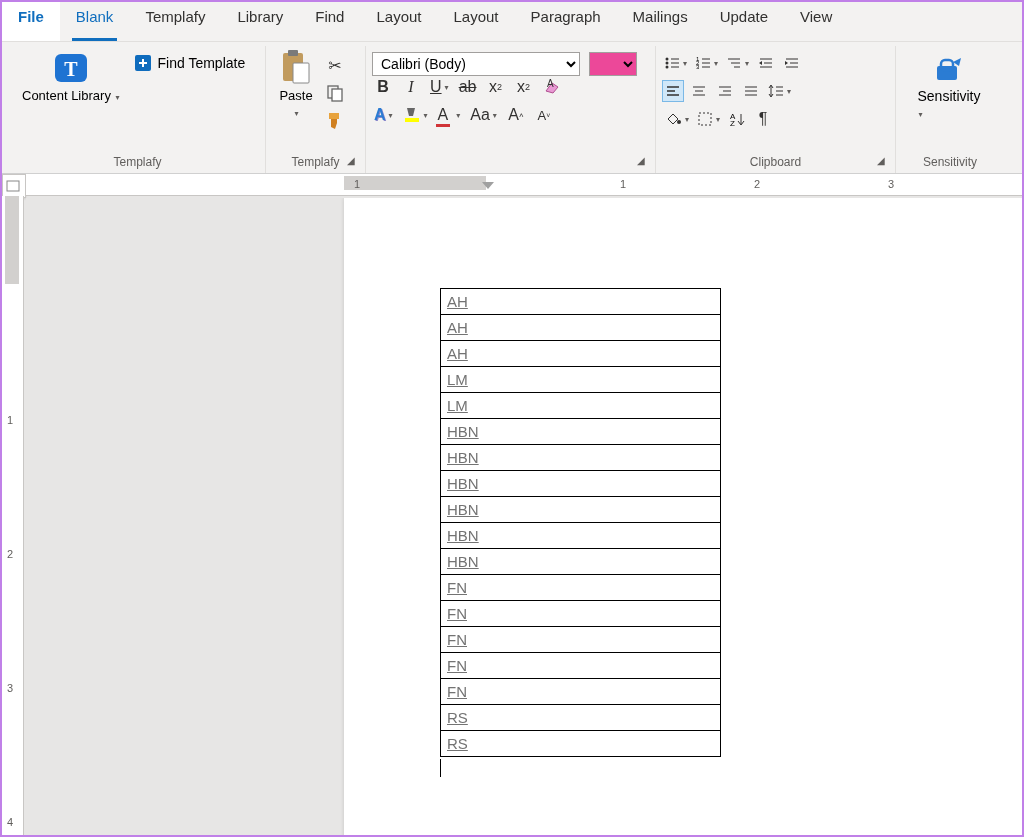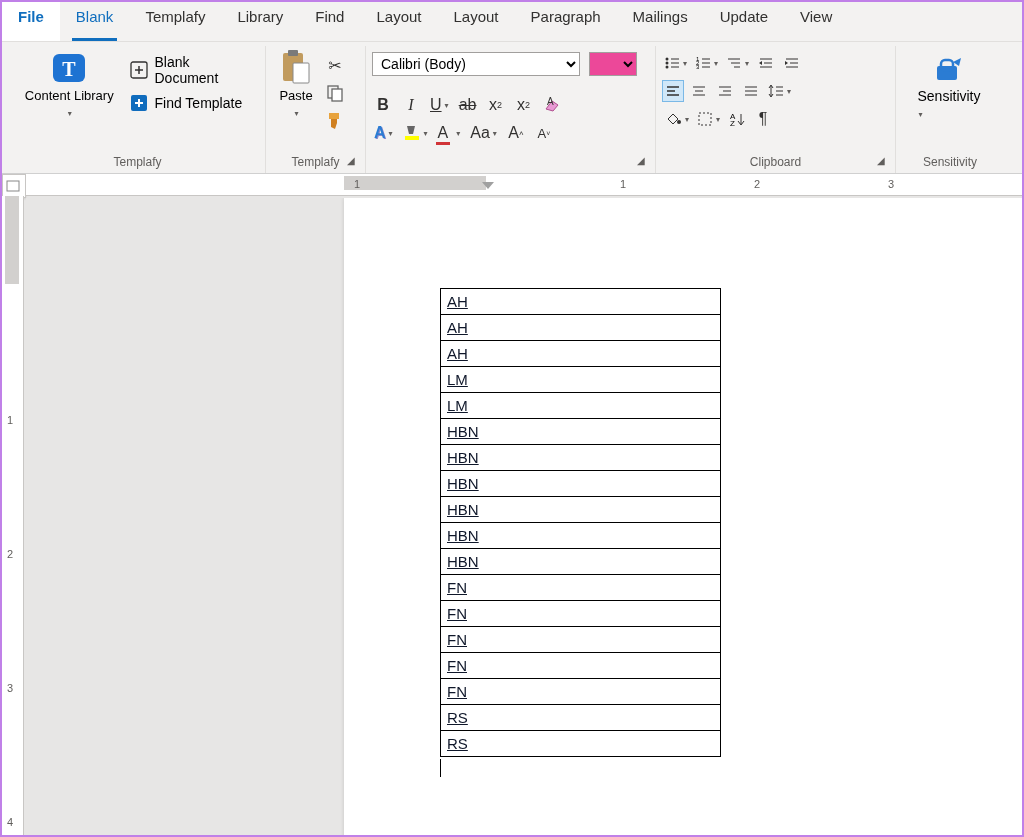--- a/index.html
+++ b/index.html
@@ -105,21 +105,21 @@
     .large-btn .lbl { font-size: 13px; line-height: 1.2; text-align: center; }
     .small-items { display: flex; flex-direction: column; gap: 4px; padding-top: 4px; }
     .small-item { display: flex; align-items: center; gap: 6px; font-size: 14px; cursor: pointer; padding: 2px 4px; }
     .small-item .si-icon { width: 18px; height: 18px; display: flex; align-items: center; justify-content: center; }
     .small-item.disabled { color: #a19f9d; }
     
     
     .clip-small { display: flex; flex-direction: column; gap: 6px; padding-top: 6px; }
     
     
-    .font-row1 { display: flex; gap: 9px; align-items: center; margin-bottom: 18px; }
+    .font-row1 { display: flex; gap: 9px; align-items: center; margin-bottom: 0; }
     .font-row2, .font-row3 { display: flex; gap: 6px; align-items: center; margin-bottom: 6px; }
     .font-name-sel {
       border: 1px solid #a19f9d;
       background: #fff;
       font-size: 14px;
       padding: 2px 4px;
       width: 208px;
       height: 24px;
     }
     .font-size-sel {
@@ -249,21 +249,21 @@
       border-collapse: collapse;
     }
     .doc-table td {
       border: 1px solid #000;
       padding: 1px 6px 1px 6px;
       width: 280px;
       height: 26px;
       vertical-align: middle;
     }
     .doc-table a {
-      color: #0f172a;
+      color: #737373;
       text-decoration: underline;
       font-size: 15px;
     }
     .cursor-line {
       border-left: 1px solid #000;
       height: 18px;
       margin-top: 2px;
     }
     
     
@@ -296,30 +296,20 @@
               <rect x="2" y="4" width="32" height="28" rx="6" fill="#1e73d2"></rect>
               <text x="18" y="26" text-anchor="middle" fill="#fff" font-size="20" font-weight="bold" font-family="Segoe UI">T</text>
             </svg>
         </div>
         <span class="lbl"><span>Content Library</span> <span class="dd-arrow">▾</span></span>
       </div>
       <div class="small-items">
         <div class="small-item">
           <span class="si-icon">
               <svg width="18" height="18">
-                <rect x="1" y="1" width="16" height="16" rx="2" fill="none" stroke="#323130" stroke-width="1.3"></rect>
-                <line x1="9" y1="5" x2="9" y2="13" stroke="#323130" stroke-width="1.5"></line>
-                <line x1="5" y1="9" x2="13" y2="9" stroke="#323130" stroke-width="1.5"></line>
-              </svg>
-            </span>
-          <span>Blank Document</span>
-        </div>
-        <div class="small-item">
-          <span class="si-icon">
-              <svg width="18" height="18">
                 <rect x="1" y="1" width="16" height="16" rx="2" fill="#0f6cbd"></rect>
                 <line x1="9" y1="5" x2="9" y2="13" stroke="#fff" stroke-width="2"></line>
                 <line x1="5" y1="9" x2="13" y2="9" stroke="#fff" stroke-width="2"></line>
               </svg>
             </span>
           <span>Find Template</span>
         </div>
       </div>
     </div>
     <div class="ribbon-group-label">Templafy</div>

